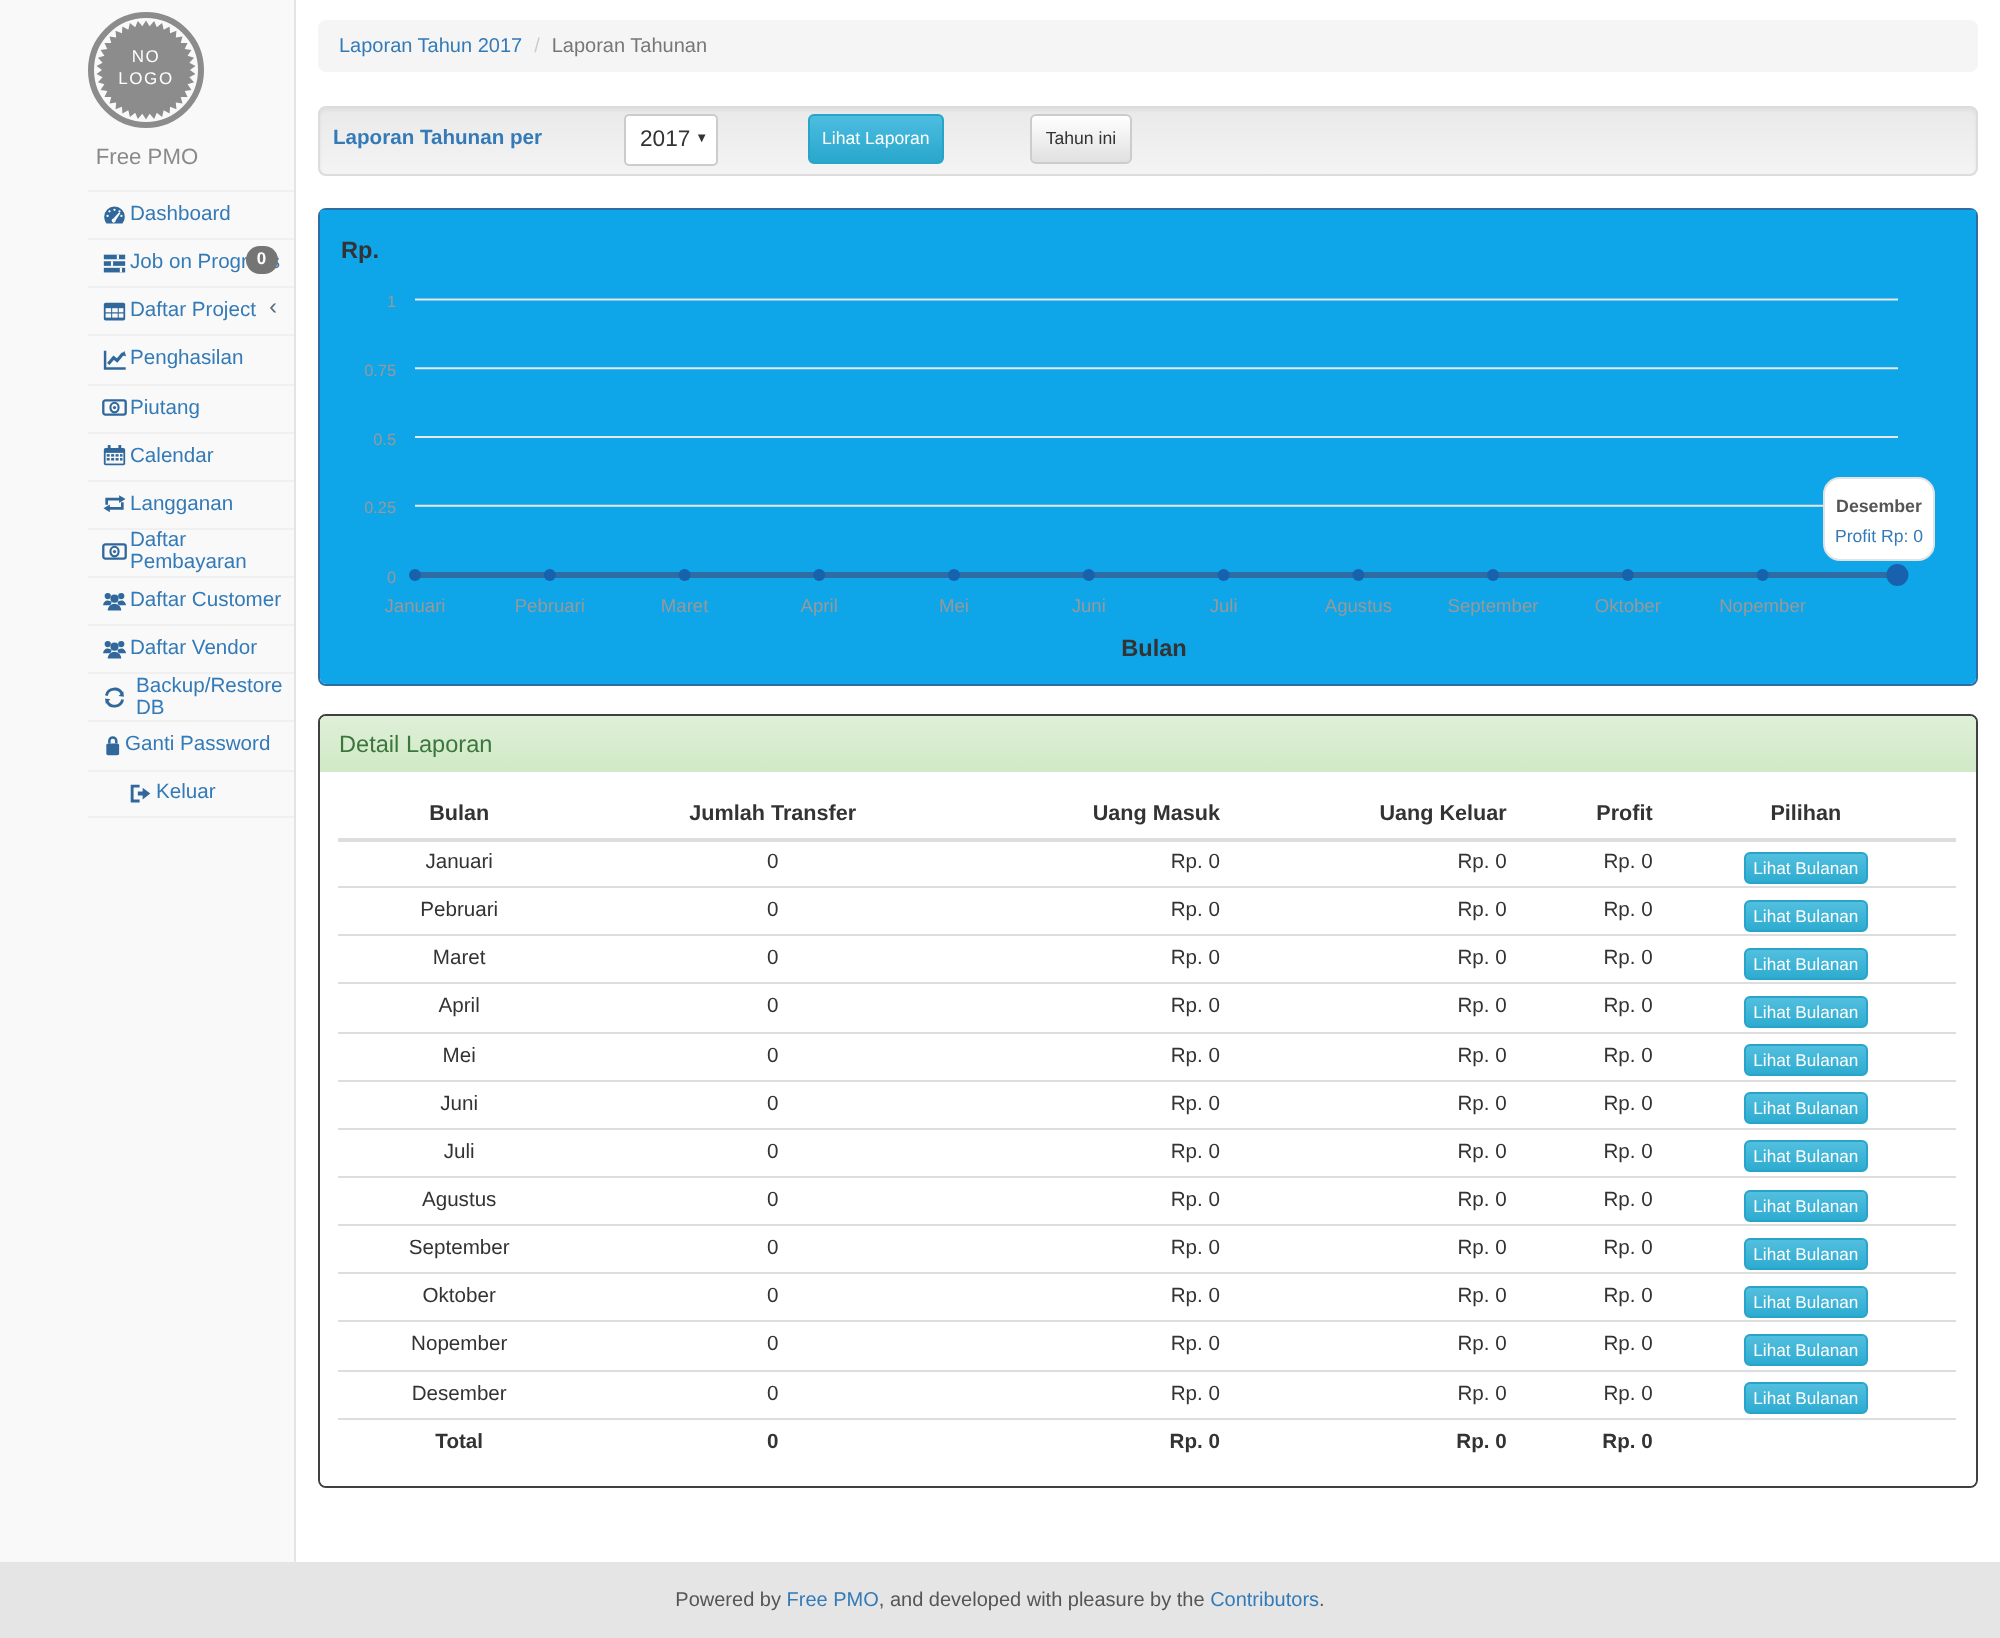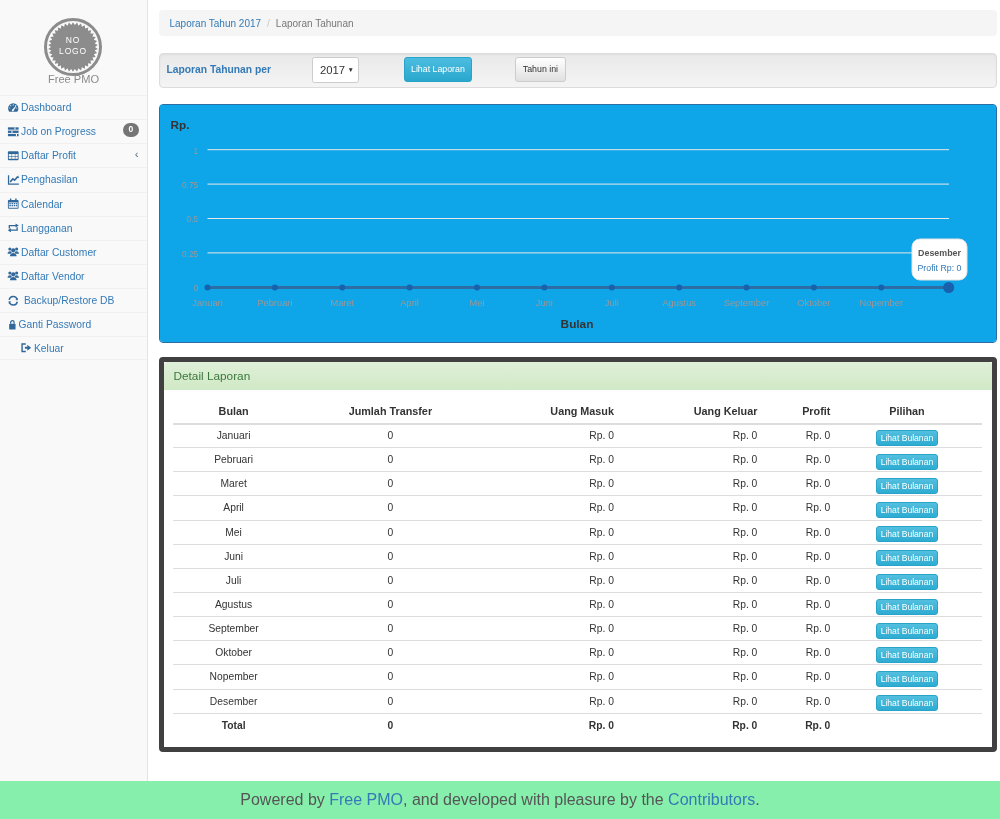--- a/index.html
+++ b/index.html
@@ -1,24 +1,24 @@
 <!DOCTYPE html>
 <html><head>
 <meta charset="utf-8">
 <style>
 * { margin:0; padding:0; box-sizing:border-box; }
 html,body { width:1000px; background:#fff; font-family:"Liberation Sans", sans-serif; font-size:10.3px; color:#333; }
 a { color:#337ab7; text-decoration:none; }
 .wrap { display:flex; width:1000px; min-height:781px; align-items:stretch; }
 
 aside { width:148px; background:#f9f9f9; border-right:1px solid #e4e4e4; flex:0 0 148px; }
-.logo { text-align:center; padding-top:17px; height:65px; }
+.logo { text-align:center; padding-top:5px; height:65px; }
 .brand { text-align:center; color:#8a8a8a; font-size:11.1px; line-height:14px; margin-top:7px; margin-bottom:9px; }
 ul.menu { list-style:none; }
-ul.menu li { border-top:1px solid #f0f0f0; height:24.13px; display:flex; align-items:center; padding-left:7px; color:#337ab7; position:relative; }
+ul.menu li { border-top:1px solid #f0f0f0; height:24.13px; display:flex; align-items:center; padding-left:7px; color:#337ab7; position:relative;margin-left:44px; }
 ul.menu li:last-child { border-bottom:1px solid #f0f0f0;padding-left:20px; }
 ul.menu li .mi { width:12.5px; height:12px; display:inline-block; flex:0 0 12.5px; margin-right:1.5px; }
 ul.menu li .txt { font-size:10.3px; }
 .badge0 { position:absolute; right:8.5px; top:3.2px; background:#757575; color:#fff; font-size:8.5px; font-weight:bold; width:15.5px; height:13.8px; line-height:13.8px; border-radius:7.5px; text-align:center; }
 .chev { position:absolute; right:8.5px; top:3.5px; color:#5a6b7d; font-size:11.5px; }
 
 main { flex:1; padding:10px 11.5px 0 10.5px; }
 .breadcrumb { background:#f5f5f5; border-radius:4px; height:26px; display:flex; align-items:center; padding-left:11px; margin-bottom:17px; font-size:10px; }
 .breadcrumb .sep { color:#ccc; padding:0 6px; }
 .breadcrumb .cur { color:#777; }
@@ -26,35 +26,35 @@
 .well label { color:#337ab7; font-weight:bold; font-size:10.3px; margin-right:1px; line-height:25px; }
 .sel { width:47px; height:26px; background:#fff; border:1px solid #ccc; border-radius:2.5px; display:inline-flex; align-items:center; justify-content:space-between; padding:0 4px 0 7px; margin-right:4.5px; font-size:11.3px; color:#333; }
 .sel .car { font-size:6.5px; color:#333; }
 .btn { display:inline-flex; align-items:center; justify-content:center; height:25px; border-radius:3px; font-size:8.8px; padding:0 6.5px; }
 .btn-info { background:linear-gradient(to bottom,#4cbde0 0,#29a7cd 100%); border:1px solid #28a4c9; color:#fff; margin-right:3px; }
 .btn-default { background:linear-gradient(to bottom,#fff 0,#e0e0e0 100%); border:1px solid #ccc; color:#333; }
 
 .panel { border-radius:4px; margin-bottom:14px; }
 .panel-primary { border:1px solid #2e6da4; }
 .panel-primary .ph { background:linear-gradient(to bottom,#337ab7 0,#2e6da4 100%); color:#fff; height:24px; line-height:24px; padding-left:11px; font-size:11.8px; border-radius:3px 3px 0 0; }
-.panel-success { border:5px solid #404040; }
+.panel-success { border:1px solid #404040; }
 .panel-success .ph { background:linear-gradient(to bottom,#dff0d8 0,#d0e9c6 100%); color:#3c763d; height:28px; line-height:28px; padding-left:10px; font-size:11.8px; border-radius:3px 3px 0 0; }
 .chartbody { height:237px; position:relative; background:#0ea5e9; border-radius:0 0 3px 3px; }
 .tablebody { background:#fff; padding:9.5px 10px 10px 9px; border-radius:0 0 3px 3px; }
 
 table { border-collapse:collapse; table-layout:fixed; width:809px; }
 col.c1{width:122.2px} col.c2{width:191.4px} col.c3{width:129.9px} col.c4{width:143.4px} col.c5{width:73px} col.c6{width:149.1px}
 th, td { white-space:nowrap; overflow:visible; }
 th { font-weight:bold; text-align:center; font-size:10.8px; height:24.5px; border-bottom:2px solid #ddd; padding:0; }
 td { text-align:center; font-size:10.3px; height:24.15px; border-bottom:1px solid #ddd; color:#333; padding:0; }
 th.r, td.r { text-align:right; padding-right:2px; }
 tr.total td { border-bottom:none; font-weight:bold; }
 .btn-xs { display:inline-block; background:linear-gradient(to bottom,#53bfdf 0,#2dacd1 100%); border:1px solid #28a4c9; color:#fff; font-size:8.6px; border-radius:3px; padding:1px 4px; line-height:12px; white-space:nowrap; position:relative; top:2px; }
 
-footer { width:1000px; height:38px; background:#86efac; display:flex; align-items:center; justify-content:center; font-size:16px; color:#555; }
+footer { width:1000px; height:38px; background:#e5e5e5; display:flex; align-items:center; justify-content:center; font-size:10px; color:#555; }
 </style>
 </head>
 <body>
 <div class="wrap">
 <aside>
   <div class="logo">
     <svg width="60" height="60" viewBox="0 0 60 60" style="margin-left:-2px">
       <circle cx="30" cy="30" r="27.5" fill="none" stroke="#8c8c8c" stroke-width="3"></circle>
       <path d="M30.00,5.20L31.82,8.08L34.08,5.54L35.40,8.67L38.05,6.54L38.84,9.85L41.80,8.19L42.03,11.58L45.23,10.43L44.90,13.81L48.25,13.20L47.36,16.49L50.76,16.44L49.35,19.53L52.71,20.04L50.81,22.86L54.04,23.91L51.70,26.38L54.72,27.95L52.00,30.00L54.72,32.05L51.70,33.62L54.04,36.09L50.81,37.14L52.71,39.96L49.35,40.47L50.76,43.56L47.36,43.51L48.25,46.80L44.90,46.19L45.23,49.57L42.03,48.42L41.80,51.81L38.84,50.15L38.05,53.46L35.40,51.33L34.08,54.46L31.82,51.92L30.00,54.80L28.18,51.92L25.92,54.46L24.60,51.33L21.95,53.46L21.16,50.15L18.20,51.81L17.97,48.42L14.77,49.57L15.10,46.19L11.75,46.80L12.64,43.51L9.24,43.56L10.65,40.47L7.29,39.96L9.19,37.14L5.96,36.09L8.30,33.62L5.28,32.05L8.00,30.00L5.28,27.95L8.30,26.38L5.96,23.91L9.19,22.86L7.29,20.04L10.65,19.53L9.24,16.44L12.64,16.49L11.75,13.20L15.10,13.81L14.77,10.43L17.97,11.58L18.20,8.19L21.16,9.85L21.95,6.54L24.60,8.67L25.92,5.54L28.18,8.08Z" fill="#8c8c8c"></path>
       <text x="30" y="26" font-size="8.5" fill="#fff" text-anchor="middle" font-family="Liberation Sans" letter-spacing="0.8">NO</text>
@@ -100,30 +100,38 @@
               </g>
               <g fill="#f9f9f9">
                 <rect x="2" y="4.6" width="3.1" height="2.3"></rect>
                 <rect x="5.7" y="4.6" width="3.1" height="2.3"></rect>
                 <rect x="9.4" y="4.6" width="2.6" height="2.3"></rect>
                 <rect x="2" y="7.6" width="3.1" height="2.3"></rect>
                 <rect x="5.7" y="7.6" width="3.1" height="2.3"></rect>
                 <rect x="9.4" y="7.6" width="2.6" height="2.3"></rect>
               </g>
             </svg></span>
-          <span class="txt">Daftar Profit</span>
+          <span class="txt">Daftar Project</span>
           <span class="chev">‹</span>
         </li>
     <li>
           <span class="mi"><svg width="12.5" height="12" viewBox="0 0 14 13.5">
               <path fill="none" stroke="#31689b" stroke-width="1.4" d="M1.7 1.5v10h11.6"></path>
               <path fill="none" stroke="#31689b" stroke-width="1.8" d="M3.5 9l3-3.5 2 1.5 3.4-4"></path>
               <path fill="#31689b" d="M12.6 1.7l.9 3-3-.8z"></path>
             </svg></span>
           <span class="txt">Penghasilan</span>
+        </li>
+    <li>
+          <span class="mi"><svg width="12.5" height="12" viewBox="0 0 14 13.5">
+              <rect x="0.7" y="2.5" width="12.6" height="8" rx="1.2" fill="none" stroke="#31689b" stroke-width="1.3"></rect>
+              <ellipse cx="7" cy="6.5" rx="2.3" ry="2.7" fill="none" stroke="#31689b" stroke-width="1.2"></ellipse>
+              <circle cx="7" cy="6.5" r="0.9" fill="#31689b"></circle>
+            </svg></span>
+          <span class="txt">Piutang</span>
         </li>
     <li>
           <span class="mi"><svg width="12.5" height="12" viewBox="0 0 14 13.5">
               <g fill="#31689b">
                 <rect x="1" y="2.3" width="12" height="9.7" rx="1"></rect>
                 <rect x="3.2" y="0.6" width="1.6" height="3"></rect>
                 <rect x="9.2" y="0.6" width="1.6" height="3"></rect>
               </g>
               <rect x="2" y="5" width="10" height="6" fill="#f9f9f9"></rect>
               <g fill="#31689b">
@@ -142,20 +150,28 @@
     <li>
           <span class="mi"><svg width="12.5" height="12" viewBox="0 0 14 13.5">
               <g fill="none" stroke="#31689b" stroke-width="1.5">
                 <path d="M2.6 7.2V4h7.6"></path>
                 <path d="M11.4 5.8V9.2H3.8"></path>
               </g>
               <path fill="#31689b" d="M9.6 1.8l3.6 2.2-3.6 2.2z"></path>
               <path fill="#31689b" d="M4.4 7l-3.6 2.2L4.4 11.4z"></path>
             </svg></span>
           <span class="txt">Langganan</span>
+        </li>
+    <li>
+          <span class="mi"><svg width="12.5" height="12" viewBox="0 0 14 13.5">
+              <rect x="0.7" y="2.5" width="12.6" height="8" rx="1.2" fill="none" stroke="#31689b" stroke-width="1.3"></rect>
+              <ellipse cx="7" cy="6.5" rx="2.3" ry="2.7" fill="none" stroke="#31689b" stroke-width="1.2"></ellipse>
+              <circle cx="7" cy="6.5" r="0.9" fill="#31689b"></circle>
+            </svg></span>
+          <span class="txt">Daftar Pembayaran</span>
         </li>
     <li>
           <span class="mi"><svg width="12.5" height="12" viewBox="0 0 14 13.5">
               <g fill="#31689b">
                 <circle cx="3.2" cy="3.4" r="1.75"></circle>
                 <circle cx="10.8" cy="3.4" r="1.75"></circle>
                 <path d="M0.6 8.6c0-1.5 1.2-2.7 2.6-2.7 .9 0 1.7.4 2.2 1.1L4.6 8.6z"></path>
                 <path d="M13.4 8.6c0-1.5-1.2-2.7-2.6-2.7-.9 0-1.7.4-2.2 1.1l.8 1.6z"></path>
                 <circle cx="7" cy="4.9" r="2.3"></circle>
                 <path d="M3.2 11.6c0-2.1 1.7-3.8 3.8-3.8s3.8 1.7 3.8 3.8z"></path>

